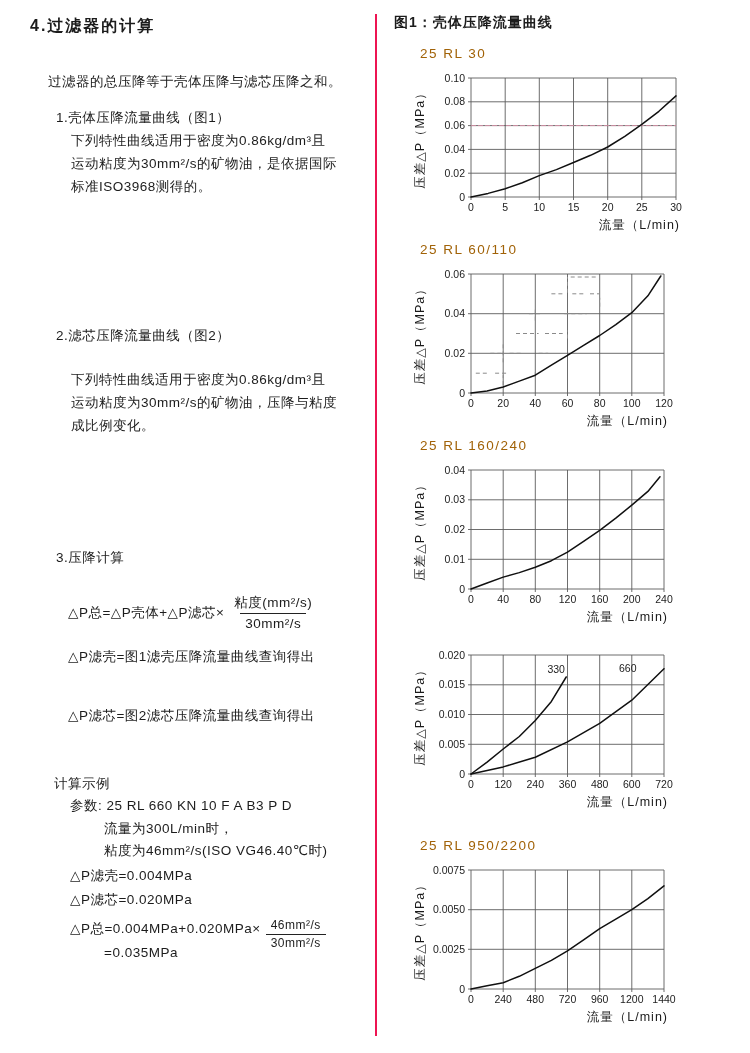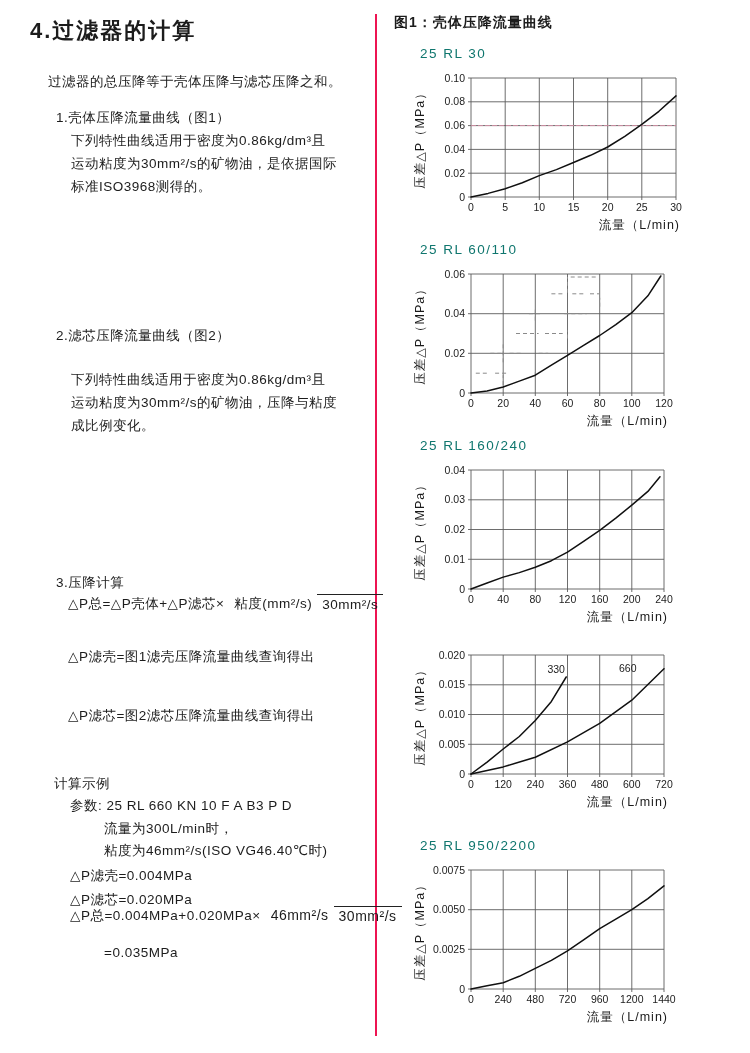--- a/index.html
+++ b/index.html
@@ -2,31 +2,31 @@
 <html><head>
 <meta charset="utf-8">
 <style>
   html,body{margin:0;padding:0;}
   body{
     width:750px;height:1053px;background:#ffffff;position:relative;overflow:hidden;
     font-family:"Liberation Sans","DejaVu Sans",sans-serif;color:#1c1c1c;
   }
   .b{position:absolute;white-space:nowrap;}
   .body-text{font-size:13.5px;letter-spacing:.5px;line-height:23px;}
-  .doc-title{font-size:22px;font-weight:bold;letter-spacing:2px;}
+  .doc-title{font-size:16px;font-weight:bold;letter-spacing:2px;}
   .divider{position:absolute;left:375px;top:14px;width:2px;height:1022px;background:#ed1452;}
   .fig-header{font-size:14px;font-weight:bold;letter-spacing:1px;}
   .chart{position:absolute;left:404px;width:312px;}
-  .chart-title{position:relative;left:16px;height:18px;font-size:13.5px;letter-spacing:1.5px;color:#0f766e;}
+  .chart-title{position:relative;left:16px;height:18px;font-size:13.5px;letter-spacing:1.5px;color:#a16207;}
   .chart svg{display:block;margin-top:2px;}
   .formula{display:flex;align-items:center;font-size:13.5px;letter-spacing:.5px;}
-  .frac{display:inline-flex;flex-direction:row;align-items:center;margin-left:5px;line-height:1.3;text-align:center;justify-content:flex-end;}
+  .frac{display:inline-flex;flex-direction:column;align-items:center;margin-left:5px;line-height:1.3;text-align:center;justify-content:flex-end;}
   .frac .den{border-top:1.5px solid #222;padding:1px 5px 0 5px;}
   .frac .num{padding:0 5px 1px 5px;}
-  .frac.small{font-size:14px;line-height:1.25;}
+  .frac.small{font-size:12px;line-height:1.25;margin-top:12px;}
   .tk{font-size:10.5px;fill:#222;font-family:"Liberation Sans","DejaVu Sans",sans-serif;}
   .al{font-size:12.5px;fill:#1a1a1a;letter-spacing:1px;font-family:"Liberation Sans","DejaVu Sans",sans-serif;}
   .g{stroke:#5c5c5c;stroke-width:0.9;}
 </style>
 </head>
 <body>
 
 <div class="divider"></div>
 
 <div class="b doc-title" style="left:30px;top:16px">4.过滤器的计算</div>
@@ -36,21 +36,21 @@
 <div class="b body-text" style="left:56px;top:106px">1.壳体压降流量曲线（图1）</div>
 <div class="b body-text" style="left:71px;top:129px">下列特性曲线适用于密度为0.86kg/dm³且</div>
 <div class="b body-text" style="left:71px;top:152px">运动粘度为30mm²/s的矿物油，是依据国际</div>
 <div class="b body-text" style="left:71px;top:175px">标准ISO3968测得的。</div>
 
 <div class="b body-text" style="left:56px;top:324px">2.滤芯压降流量曲线（图2）</div>
 <div class="b body-text" style="left:71px;top:368px">下列特性曲线适用于密度为0.86kg/dm³且</div>
 <div class="b body-text" style="left:71px;top:391px">运动粘度为30mm²/s的矿物油，压降与粘度</div>
 <div class="b body-text" style="left:71px;top:414px">成比例变化。</div>
 
-<div class="b body-text" style="left:56px;top:571px">3.压降计算</div>
+<div class="b body-text" style="left:56px;top:546px">3.压降计算</div>
 <div class="b formula" style="left:68px;top:594px">
   <span>△P总=△P壳体+△P滤芯×</span>
   <span class="frac">
     <span class="num">粘度(mm²/s)</span>
     <span class="den">30mm²/s</span>
   </span>
 </div>
 <div class="b body-text" style="left:68px;top:645px">△P滤壳=图1滤壳压降流量曲线查询得出</div>
 <div class="b body-text" style="left:68px;top:704px">△P滤芯=图2滤芯压降流量曲线查询得出</div>
 

